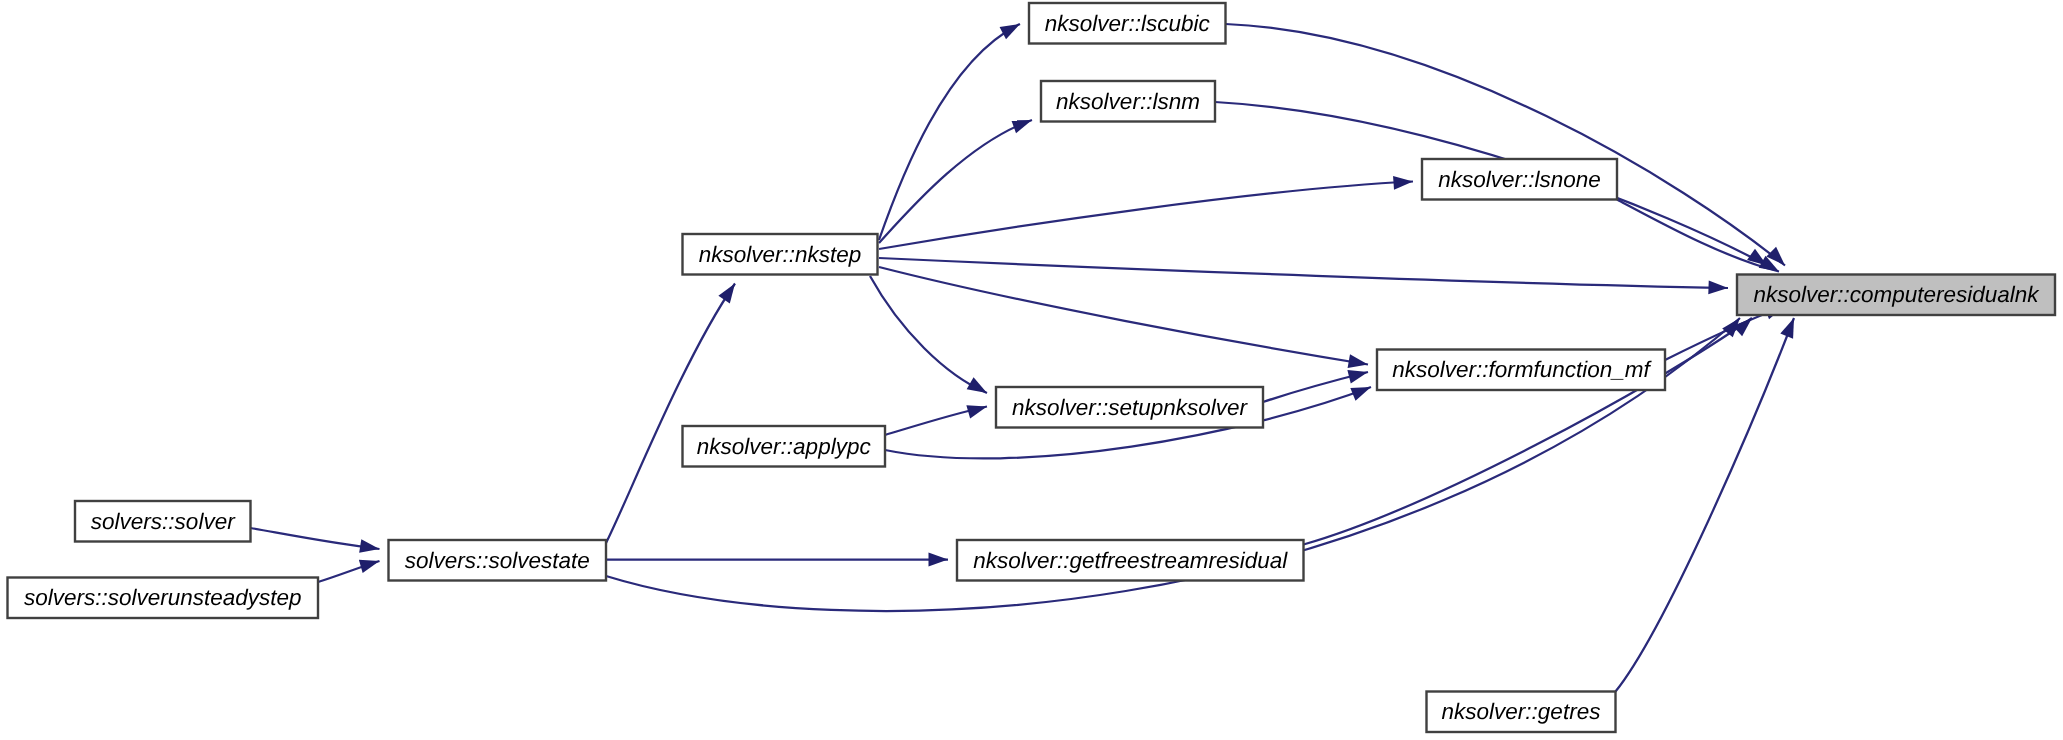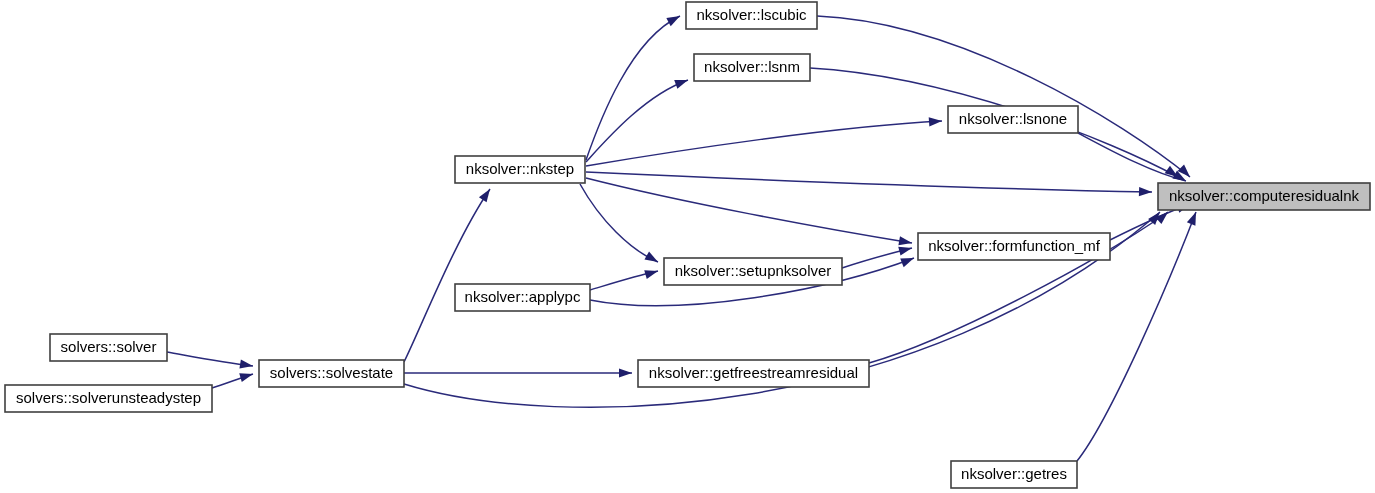--- a/index.html
+++ b/index.html
@@ -7,20 +7,21 @@
     padding: 0;
     background: #ffffff;
   }
   #graph-root {
     position: relative;
     width: 1375px;
     height: 493px;
     background: #ffffff;
     font-family: "Liberation Sans", sans-serif;
     overflow: hidden;
+    font-style: italic;
   }
   svg#callgraph {
     position: absolute;
     top: 0;
     left: 0;
     width: 1375px;
     height: 493px;
     display: block;
   }
   .node-rect {

